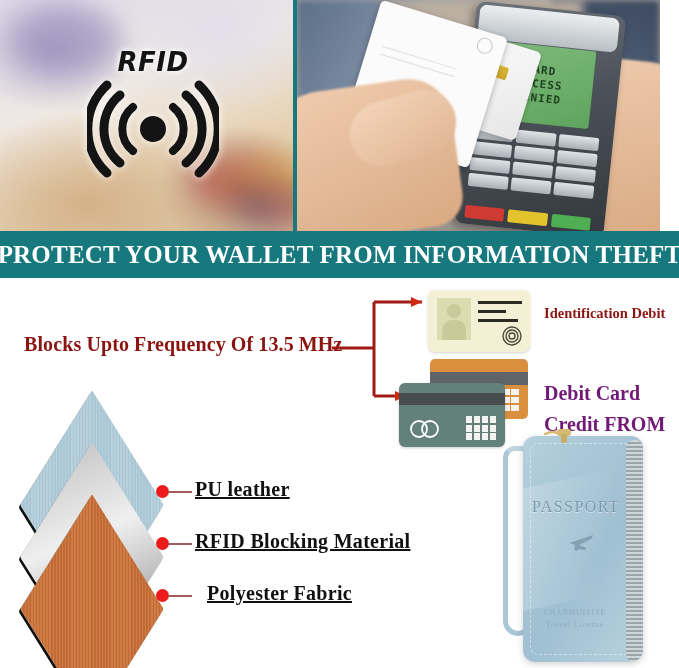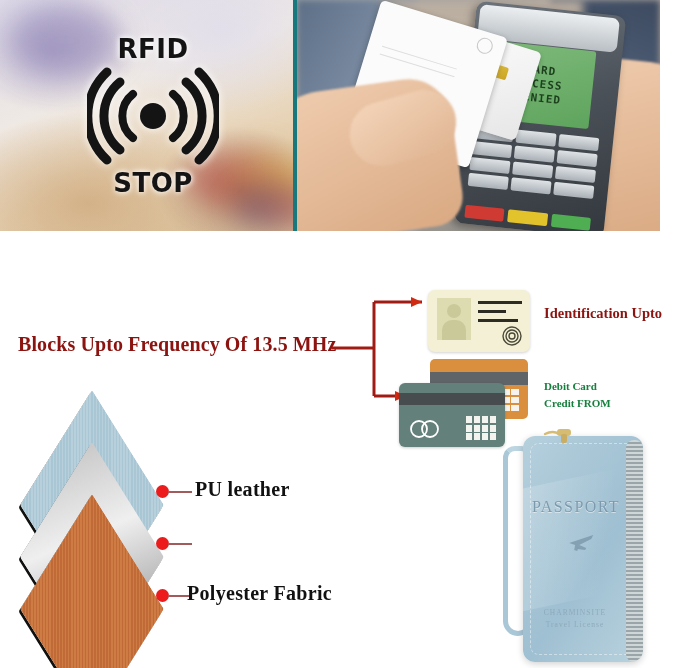--- a/index.html
+++ b/index.html
@@ -16,20 +16,21 @@
 
   .photo-left {
     position: relative; width: 293px; height: 231px; overflow: hidden;
     background:
       radial-gradient(ellipse 120px 90px at 18% 22%, rgba(150,140,190,0.55), rgba(150,140,190,0) 70%),
       radial-gradient(ellipse 160px 120px at 75% 12%, rgba(225,222,235,0.9), rgba(225,222,235,0) 72%),
       radial-gradient(ellipse 200px 120px at 30% 88%, rgba(208,172,128,0.85), rgba(208,172,128,0) 75%),
       radial-gradient(ellipse 120px 90px at 82% 82%, rgba(120,60,60,0.45), rgba(120,60,60,0) 70%),
       linear-gradient(160deg, #ddd9e8 0%, #efe9e4 38%, #e7d3b6 66%, #d8c09a 100%);
     filter: blur(0.2px);
+    font-style: italic;
   }
   .photo-left .blur-blob { position: absolute; border-radius: 50%; filter: blur(14px); }
   .bl1 { left: 190px; top: 150px; width: 120px; height: 60px;
          background: linear-gradient(90deg, rgba(170,40,60,.55), rgba(230,180,40,.5)); }
   .bl2 { left: 236px; top: 184px; width: 90px; height: 46px;
          background: linear-gradient(90deg, rgba(60,50,120,.5), rgba(200,60,50,.45)); }
   .bl3 { left: 10px; top: 6px; width: 110px; height: 70px; background: rgba(140,128,180,.5); }
 
   .rfid-badge { position: absolute; left: 78px; top: 28px; width: 150px; height: 175px;
                 display: flex; flex-direction: column; align-items: center; justify-content: center; }
@@ -97,21 +98,21 @@
   .pos-bot i { display: block; height: 13px; border-radius: 2px; }
   .kred { background: #cf3a33; } .kyel { background: #e2c32c; } .kgrn { background: #4fae52; }
 
   
   .banner { position: absolute; left: 0; top: 231px; width: 679px; height: 47px;
             background: #17787e; display: flex; align-items: center; justify-content: center; }
   .banner-text { font-family: "Liberation Serif", serif; font-weight: 700; font-size: 25px; color: #ffffff;
                  letter-spacing: .2px; white-space: nowrap; }
 
   
-  .freq-text { position: absolute; left: 18px; top: 333px; font-size: 20px; font-weight: 700;
+  .freq-text { position: absolute; left: 24px; top: 333px; font-size: 20px; font-weight: 700;
                color: #8c1410; letter-spacing: .1px; white-space: nowrap; }
 
   .connector { position: absolute; left: 330px; top: 290px; width: 120px; height: 115px; }
 
   .idcard { position: absolute; left: 428px; top: 290px; width: 102px; height: 62px; border-radius: 7px;
             background: #f3f0d6; box-shadow: 0 1px 3px rgba(0,0,0,.18); }
   .idcard-photo { position: absolute; left: 9px; top: 8px; width: 34px; height: 42px; background: #dcdcb0; }
   .idcard-head { position: absolute; left: 10px; top: 6px; width: 14px; height: 14px; border-radius: 50%;
                  background: #c9c99a; }
   .idcard-body { position: absolute; left: 5px; top: 22px; width: 24px; height: 20px;
@@ -132,41 +133,41 @@
   .card-green { position: absolute; left: 399px; top: 383px; width: 106px; height: 64px; border-radius: 6px;
                 background: #63807a; box-shadow: 0 1px 3px rgba(0,0,0,.2); }
   .card-green .stripe { position: absolute; left: 0; top: 10px; width: 100%; height: 12px; background: #474d4f; }
   .card-green .rings { position: absolute; left: 9px; bottom: 8px; width: 36px; height: 20px; }
   .card-green .grid { position: absolute; right: 9px; bottom: 7px; width: 30px; height: 24px;
                       display: grid; grid-template-columns: repeat(4,1fr); grid-template-rows: repeat(3,1fr); gap: 1.5px; }
   .card-green .grid i { background: #f3f4f0; display: block; }
 
   .lbl-id { position: absolute; left: 544px; top: 302px; font-size: 14.5px; font-weight: 700;
             color: #8c1410; line-height: 1.55; white-space: nowrap; }
-  .lbl-cc { position: absolute; left: 544px; top: 378px; font-size: 11px; font-weight: 700;
-            color: #15803d; line-height: 1.55; white-space: nowrap; }
+  .lbl-cc { position: absolute; left: 544px; top: 378px; font-size: 20px; font-weight: 700;
+            color: #701a75; line-height: 1.55; white-space: nowrap; }
 
   
   .layers { position: absolute; left: 8px; top: 435px; width: 270px; height: 230px; }
   .diamond { position: absolute; width: 132px; height: 132px; transform: rotate(45deg) skew(13deg, 13deg);
              border-radius: 2px; }
   .d-blue { left: 18px; top: 4px;
             background: repeating-linear-gradient(45deg, #a9c6d4 0 2px, #b7d0dc 2px 4px),
                         linear-gradient(150deg, #a4c3d2, #bdd4de); }
   .d-silver { left: 18px; top: 56px;
               background: linear-gradient(120deg, #c9c9c9 0%, #efefef 40%, #b5b5b5 75%, #d8d8d8 100%); }
   .d-orange { left: 18px; top: 108px;
               background: repeating-linear-gradient(45deg, #c06a38 0 2px, #cf7b44 2px 4px),
                           linear-gradient(150deg, #bd6833, #cf7f48); }
   .d-edge { box-shadow: 0 3px 0 #11110f; }
 
   .dot { position: absolute; width: 13px; height: 13px; border-radius: 50%; background: #ec1c1c; }
   .lead { position: absolute; height: 2px; background: #a35a5a; }
   .layer-lbl { position: absolute; font-size: 20px; font-weight: 700; color: #111; white-space: nowrap;
-               letter-spacing: .3px; }
+               letter-spacing: .3px; text-decoration: underline; }
 
   
   .wallet-wrap { position: absolute; left: 497px; top: 428px; width: 166px; height: 236px; }
   .wallet { position: absolute; left: 26px; top: 8px; width: 120px; height: 226px; border-radius: 12px;
             background: linear-gradient(125deg, #b6d0dd 0%, #a8c6d6 30%, #9fc0d2 58%, #b9d2de 100%);
             box-shadow: 0 2px 7px rgba(0,0,0,.18); overflow: hidden; }
   .wallet-sheen { position: absolute; left: -20px; top: 40px; width: 170px; height: 120px;
                   background: linear-gradient(110deg, rgba(255,255,255,.28), rgba(255,255,255,0) 60%);
                   transform: rotate(-12deg); }
   .wallet-seam { position: absolute; left: 7px; top: 7px; right: 7px; bottom: 7px; border-radius: 9px;
@@ -202,21 +203,20 @@
           <svg width="132" height="104" viewBox="0 0 132 104">
             <circle cx="66" cy="52" r="13" fill="#141414"></circle>
             <path d="M46 30 A28 28 0 0 0 46 74" stroke="#141414" stroke-width="8" fill="none" stroke-linecap="round"></path>
             <path d="M86 30 A28 28 0 0 1 86 74" stroke="#141414" stroke-width="8" fill="none" stroke-linecap="round"></path>
             <path d="M33 18 A44 44 0 0 0 33 86" stroke="#141414" stroke-width="9" fill="none" stroke-linecap="round"></path>
             <path d="M99 18 A44 44 0 0 1 99 86" stroke="#141414" stroke-width="9" fill="none" stroke-linecap="round"></path>
             <path d="M20 8 A60 60 0 0 0 20 96" stroke="#141414" stroke-width="9" fill="none" stroke-linecap="round"></path>
             <path d="M112 8 A60 60 0 0 1 112 96" stroke="#141414" stroke-width="9" fill="none" stroke-linecap="round"></path>
           </svg>
         </div>
-        <div class="rfid-word">STOP</div>
       </div>
     </div>
 
     <div class="photo-divider"></div>
 
     <div class="photo-right">
       <div class="pr-bg-l"></div>
       <div class="pr-bg-r"></div>
       <div class="pr-bg-c"></div>
 
@@ -267,20 +267,23 @@
         <div class="sleeve-line" style="top:44px"></div>
         <div class="sleeve-line" style="top:52px"></div>
         <div class="sleeve-brand">RFID BLOCKING</div>
       </div>
 
       <div class="hand hand-l"></div>
       <div class="hand hand-l2"></div>
     </div>
   </div>
 
+  <div class="banner">
+    <div class="banner-text">PROTECT YOUR WALLET FROM INFORMATION THEFT</div>
+  </div>
 
   <div class="freq-text">Blocks Upto Frequency Of 13.5 MHz</div>
 
   <div class="connector">
     <svg width="120" height="115" viewBox="0 0 120 115">
       <path d="M2 58 L44 58" stroke="#a01b14" stroke-width="3" fill="none"></path>
       <path d="M44 12 L44 106" stroke="#a01b14" stroke-width="3" fill="none"></path>
       <path d="M44 12 L92 12" stroke="#a01b14" stroke-width="3" fill="none"></path>
       <path d="M44 106 L76 106" stroke="#a01b14" stroke-width="3" fill="none"></path>
       <path d="M92 12 l-11 -5 v10 z" fill="#d02a12"></path>
@@ -338,21 +341,21 @@
         <i></i>
         <i></i>
         <i></i>
         <i></i>
         <i></i>
         <i></i>
     </div>
   </div>
 
   <div class="lbl-id">
-    <div>Identification Upto</div>
+    <div>Identification Debit</div>
   </div>
 
   <div class="lbl-cc">
     <div>Debit Card</div>
     <div>Credit FROM</div>
   </div>
 
   <div class="layers">
     <div class="diamond d-blue d-edge"></div>
     <div class="diamond d-silver d-edge"></div>
@@ -361,21 +364,22 @@
     <div class="dot" style="left:148px; top:50px;"></div>
     <div class="dot" style="left:148px; top:102px;"></div>
     <div class="dot" style="left:148px; top:154px;"></div>
 
     <div class="lead" style="left:160px; top:56px; width:24px;"></div>
     <div class="lead" style="left:160px; top:108px; width:24px;"></div>
     <div class="lead" style="left:160px; top:160px; width:24px;"></div>
   </div>
 
   <div class="layer-lbl" style="left:195px; top:478px;">PU leather</div>
-  <div class="layer-lbl" style="left:187px; top:582px;">Polyester Fabric</div>
+  <div class="layer-lbl" style="left:195px; top:530px;">RFID Blocking Material</div>
+  <div class="layer-lbl" style="left:207px; top:582px;">Polyester Fabric</div>
 
   <div class="wallet-wrap">
     <div class="strap"></div>
     <div class="wallet">
       <div class="wallet-sheen"></div>
       <div class="wallet-seam"></div>
       <div class="wallet-title">PASSPORT</div>
       <div class="wallet-plane">
         <svg width="30" height="26" viewBox="0 0 30 26">
           <path d="M3 15 L27 7 L25 11 L13 17 L11 23 L8 22 L9 17 Z" fill="#7d9aad" opacity=".85"></path>

